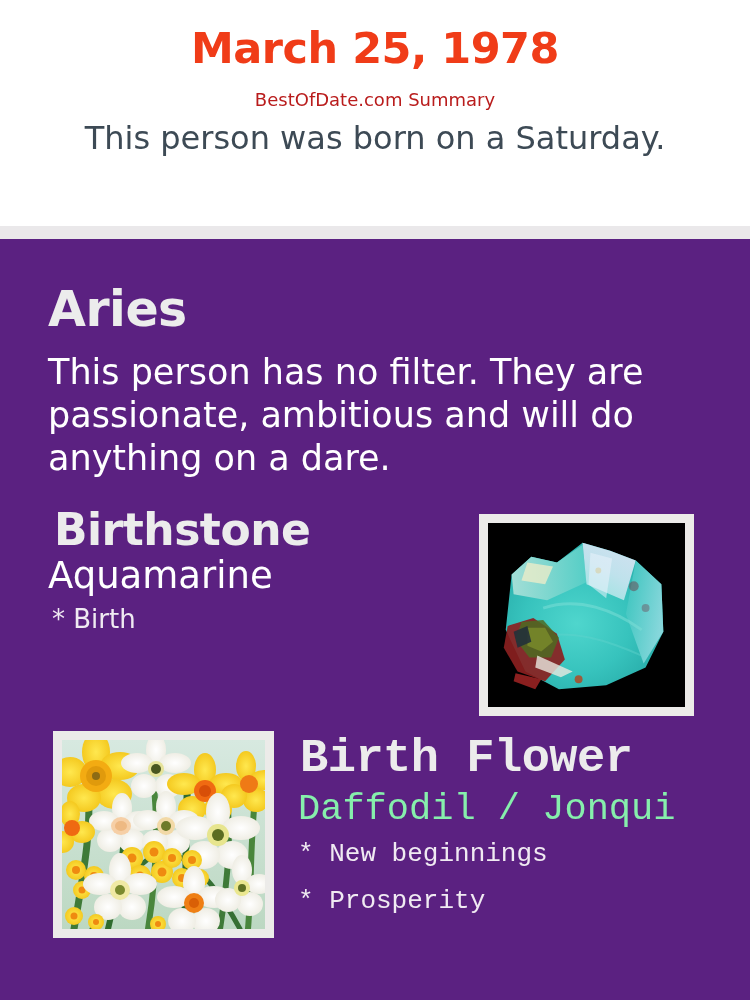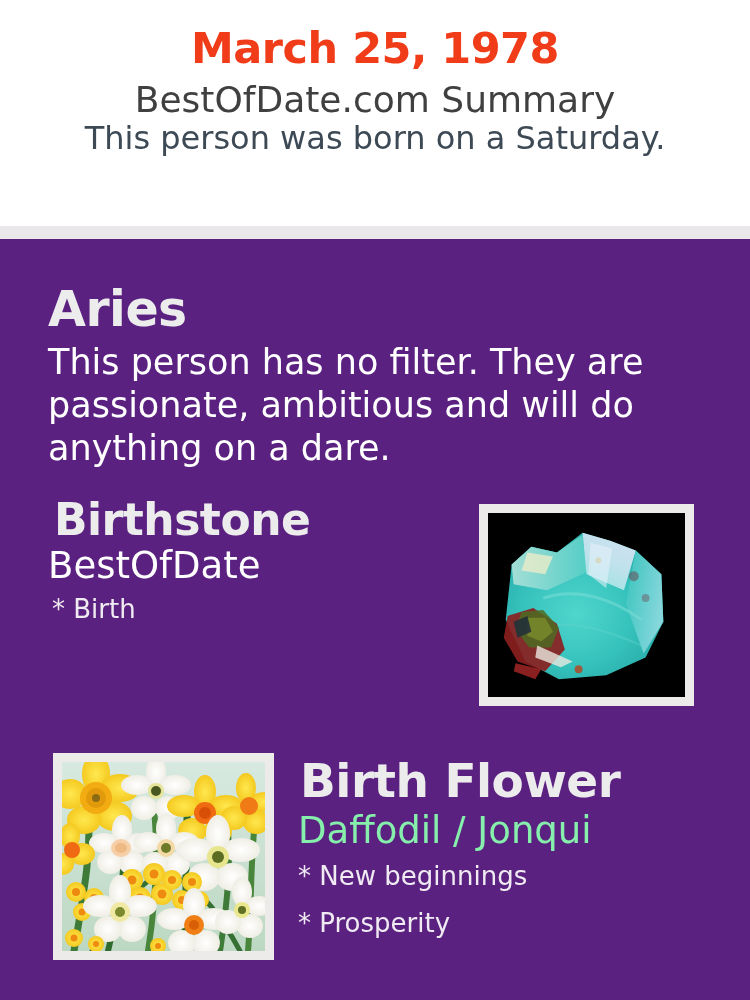--- a/index.html
+++ b/index.html
@@ -25,23 +25,23 @@
   }
   .header-date {
     color: #f03c18;
     font-family: "DejaVu Sans", "Liberation Sans", sans-serif;
     font-weight: bold;
     font-size: 43px;
     line-height: 52px;
     letter-spacing: -0.5px;
   }
   .header-sub {
-    color: #404040;
+    color: #b91c1c;
     font-family: "DejaVu Sans", "Liberation Sans", sans-serif;
-    font-size: 36px;
+    font-size: 18px;
     line-height: 40px;
     margin-top: 6px;
   }
   .header-note {
     color: #3d4a55;
     font-family: "DejaVu Sans", "Liberation Sans", sans-serif;
     font-size: 32px;
     line-height: 34px;
     margin-top: 1px;
   }
@@ -67,21 +67,21 @@
     color: #ececec;
     font-weight: bold;
     font-size: 49px;
     line-height: 58px;
     letter-spacing: -0.5px;
   }
   .zodiac-desc {
     color: #ffffff;
     font-size: 35px;
     line-height: 43px;
-    margin-top: 2px;
+    margin-top: 12px;
     max-width: 625px;
   }
 
   
   .stone-row {
     position: relative;
     margin-top: 24px;
     min-height: 215px;
   }
   .stone-text {
@@ -124,22 +124,23 @@
   .photo-inner {
     width: 100%;
     height: 100%;
     overflow: hidden;
     position: relative;
   }
 
   
   .flower-row {
     position: relative;
-    margin-top: 44px;
+    margin-top: 12px;
     min-height: 215px;
+    font-family: Liberation Mono, monospace;
   }
   .photo-frame.flower {
     left: 37px;
     top: 0px;
     width: 221px;
     height: 207px;
   }
   .flower-text {
     margin-left: 278px;
     width: 450px;
@@ -184,21 +185,21 @@
 <div class="panel">
 
   <div class="zodiac">
     <div class="zodiac-title">Aries</div>
     <div class="zodiac-desc">This person has no filter. They are passionate, ambitious and will do anything on a dare.</div>
   </div>
 
   <div class="stone-row">
     <div class="stone-text">
       <div class="block-title">Birthstone</div>
-      <div class="block-sub">BestOfDate</div>
+      <div class="block-sub">Aquamarine</div>
       <div class="bullet">* Birth</div>
     </div>
 
     <div class="photo-frame stone">
       <div class="photo-inner stone-art">
         <svg viewBox="0 0 200 186" preserveAspectRatio="none" width="100%" height="100%">
           <defs>
             <radialGradient id="aqBody" cx="45%" cy="55%" r="75%">
               <stop offset="0%" stop-color="#4fd6cd"></stop>
               <stop offset="45%" stop-color="#37c3bd"></stop>

